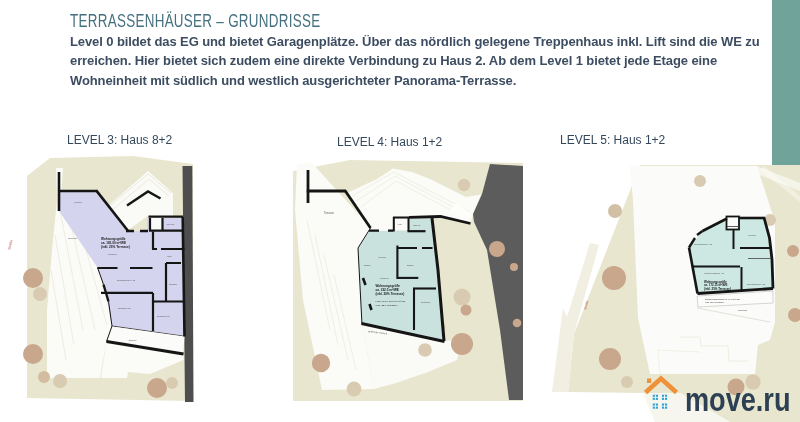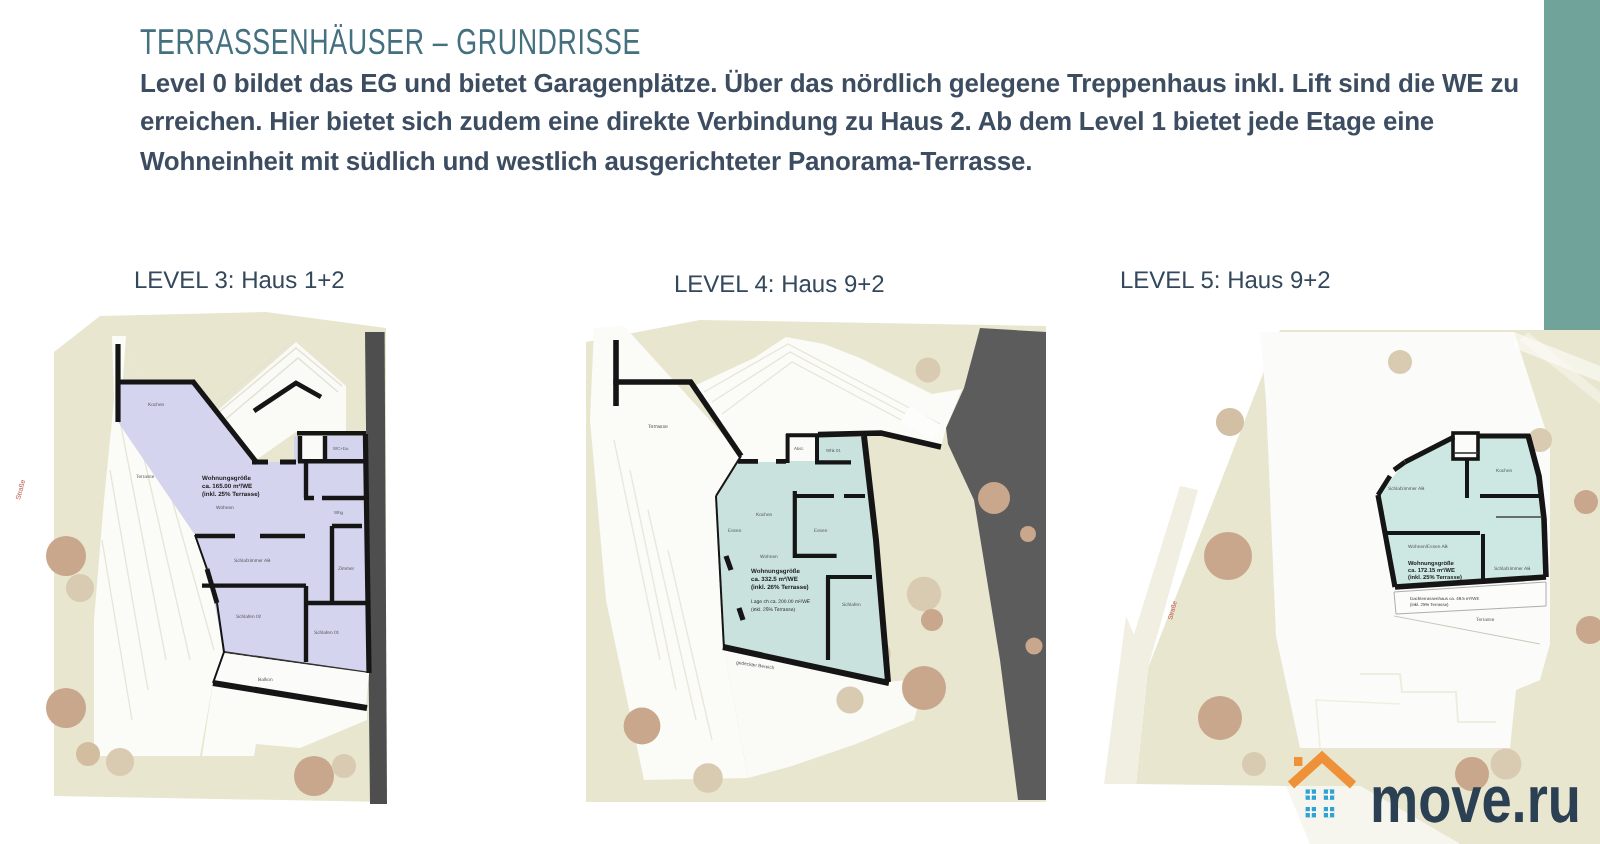--- a/index.html
+++ b/index.html
@@ -11,25 +11,25 @@
 <body>
 
 <div class="abs" style="left:70px;top:11px;font-size:18px;color:#44707F;letter-spacing:.4px;transform:scaleX(.745);transform-origin:0 0;white-space:nowrap;">TERRASSENHÄUSER – GRUNDRISSE</div>
 
 <div class="abs" style="left:70px;top:32px;font-size:13px;line-height:19.3px;color:#3D4D61;letter-spacing:-.1px;white-space:nowrap;font-weight:bold;">
 Level 0 bildet das EG und bietet Garagenplätze. Über das nördlich gelegene Treppenhaus inkl. Lift sind die WE zu<br>
 erreichen. Hier bietet sich zudem eine direkte Verbindung zu Haus 2. Ab dem Level 1 bietet jede Etage eine<br>
 Wohneinheit mit südlich und westlich ausgerichteter Panorama-Terrasse.
 </div>
 
-<div class="abs" style="left:67px;top:133px;font-size:12px;color:#34485C;">LEVEL 3: Haus 1+2</div>
-
-<div class="abs" style="left:337px;top:134.5px;font-size:12px;color:#34485C;">LEVEL 4: Haus 9+2</div>
-
-<div class="abs" style="left:560px;top:133px;font-size:12px;color:#34485C;">LEVEL 5: Haus 9+2</div>
+<div class="abs" style="left:67px;top:133px;font-size:12px;color:#34485C;">LEVEL 3: Haus 8+2</div>
+
+<div class="abs" style="left:337px;top:134.5px;font-size:12px;color:#34485C;">LEVEL 4: Haus 1+2</div>
+
+<div class="abs" style="left:560px;top:133px;font-size:12px;color:#34485C;">LEVEL 5: Haus 1+2</div>
 
 <div class="abs" style="left:772px;top:0;width:28px;height:166px;background:#70A49B;"></div>
 
 <div class="abs" style="left:772px;top:403px;width:28px;height:19px;background:#70A49B;"></div>
 
 <svg class="abs" style="left:0;top:0;" width="800" height="422" viewBox="0 0 800 422" xmlns="http://www.w3.org/2000/svg">
 
 <g>
       <path d="M27,176 L50,158 L133,156 L193,164 L193,401 L27,398 Z" fill="#E9E6CF"></path>
     </g>

